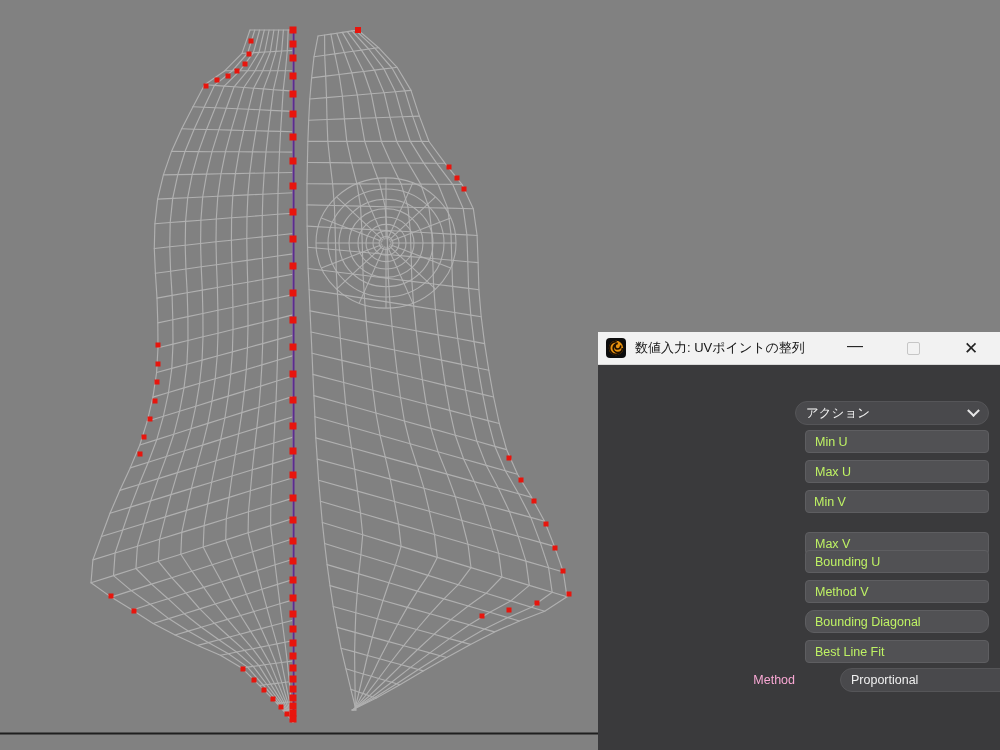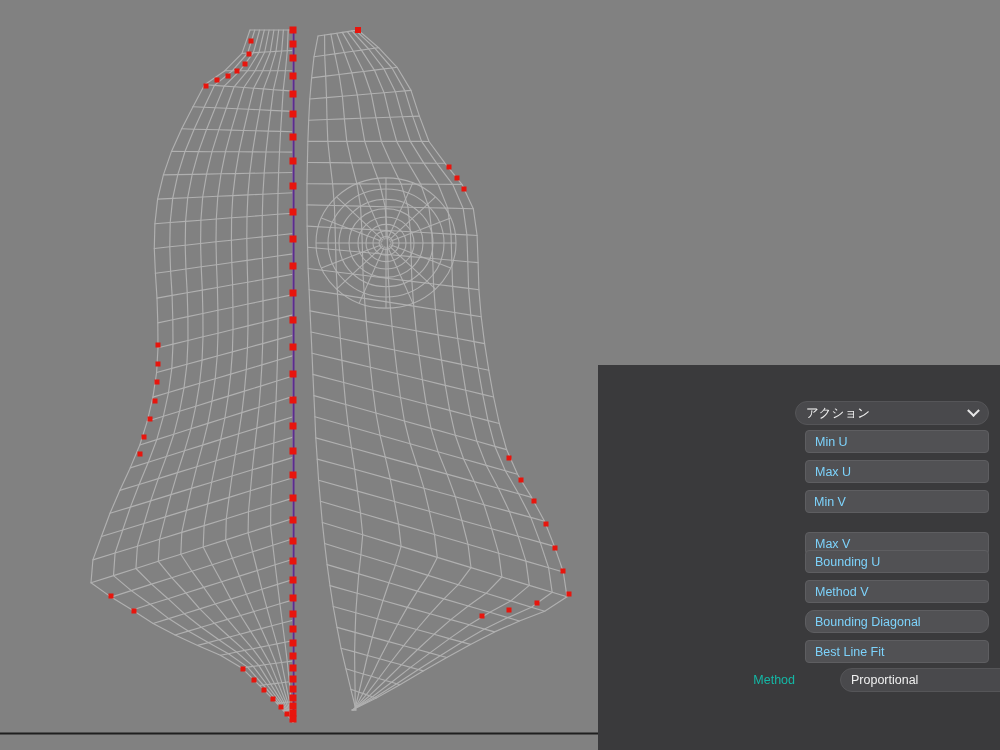--- a/index.html
+++ b/index.html
@@ -24,26 +24,26 @@
 
   .dropdown{position:absolute;height:24px;background:#49494c;border:1px solid #555558;
             border-radius:12px;color:#f0f0f0;font-size:12.5px;display:flex;
             align-items:center;padding:0 10px;box-sizing:border-box;}
   .dd-action{left:197px;top:36px;width:194px;}
   .dd-method{left:207px;top:303px;width:184px;margin-left:35px;}
   .chev{margin-left:auto;width:7px;height:7px;border-right:2px solid #e6e6e6;
         border-bottom:2px solid #e6e6e6;transform:rotate(45deg) translate(-2px,-2px);}
 
   .abtn{position:absolute;left:207px;width:184px;height:23px;background:#515154;
-        border:1px solid #5e5e61;border-radius:4px;color:#7dd3fc;font-size:12.5px;
+        border:1px solid #5e5e61;border-radius:4px;color:#bef264;font-size:12.5px;
         display:flex;align-items:center;padding:0 0 0 9px;box-sizing:border-box;
         cursor:default;}
 
   .method-label{position:absolute;left:92px;top:308px;width:105px;text-align:right;
-                color:#14b8a6;font-size:12.5px;}
+                color:#f9a8d4;font-size:12.5px;}
 </style>
 </head>
 <body>
 
 <div id="screen">
 
   <svg id="viewport-svg" width="1000" height="750">
       <rect x="0" y="0" width="1000" height="750" fill="#818181"></rect>
       <g fill="none" stroke="#b4b4b4" stroke-width="1.15" stroke-linejoin="round" stroke-linecap="round" opacity="0.92">
         <path d="M250.0 30.0 L 242.0 53.4 L 224.9 70.7 L 204.6 84.7 L 193.0 106.7 L 181.7 128.8 L 171.5 151.4 L 163.4 174.9 L 157.6 199.1 L 154.9 223.7 L 154.3 248.5 L 155.4 273.3 L 157.0 298.1 L 157.8 322.9 L 158.0 347.8 L 156.6 372.5 L 152.9 397.1 L 147.2 421.3 L 139.8 445.0 L 130.2 467.9 L 119.8 490.4 L 110.0 513.3 L 101.4 536.5 L 92.9 559.9 L 91.0 582.8 L 111.1 597.1 L 132.3 610.0 L 153.1 623.5 L 175.1 635.0 L 197.7 645.4 L 220.4 655.3 L 241.8 667.9 L 259.4 685.4 L 276.9 703.1 L 293.0 722.0"></path>
@@ -235,20 +235,39 @@
         <rect x="560.5" y="568.5" width="5" height="5"></rect>
         <rect x="566.5" y="591.5" width="5" height="5"></rect>
         <rect x="534.5" y="600.5" width="5" height="5"></rect>
         <rect x="506.5" y="607.5" width="5" height="5"></rect>
         <rect x="479.5" y="613.5" width="5" height="5"></rect>
       </g>
       <line x1="0" y1="733.5" x2="598" y2="733.5" stroke="#1f1f1f" stroke-width="2"></line>
     </svg>
 
   <div class="dialog">
+    <div class="titlebar">
+      <svg class="app-icon" viewBox="0 0 20 20">
+        <rect width="20" height="20" rx="4" fill="#0d0d0d"></rect>
+        <circle cx="10" cy="10" r="7.2" fill="#e8920f"></circle>
+        <path d="M10 3.6 a6.4 6.4 0 1 0 6.4 6.4 a4.6 4.6 0 1 1 -4.6 -4.6 a2.8 2.8 0 1 0 2.8 2.8" fill="none" stroke="#201000" stroke-width="1.7" stroke-linecap="round"></path>
+      </svg>
+      <span class="title">数値入力: UVポイントの整列</span>
+      <div class="win-controls">
+        <span class="win-btn">
+            <span class="min-glyph">—</span>
+          </span>
+        <span class="win-btn">
+            <span class="max-glyph"></span>
+          </span>
+        <span class="win-btn">
+            <span class="close-glyph">✕</span>
+          </span>
+      </div>
+    </div>
 
     <div class="panel">
       <div class="dropdown dd-action">
         <span>アクション</span>
         <span class="chev"></span>
       </div>
 
       <div id="button-list">
           <div class="abtn" style="top: 65px;">Min U</div>
           <div class="abtn" style="top: 95px;">Max U</div>

